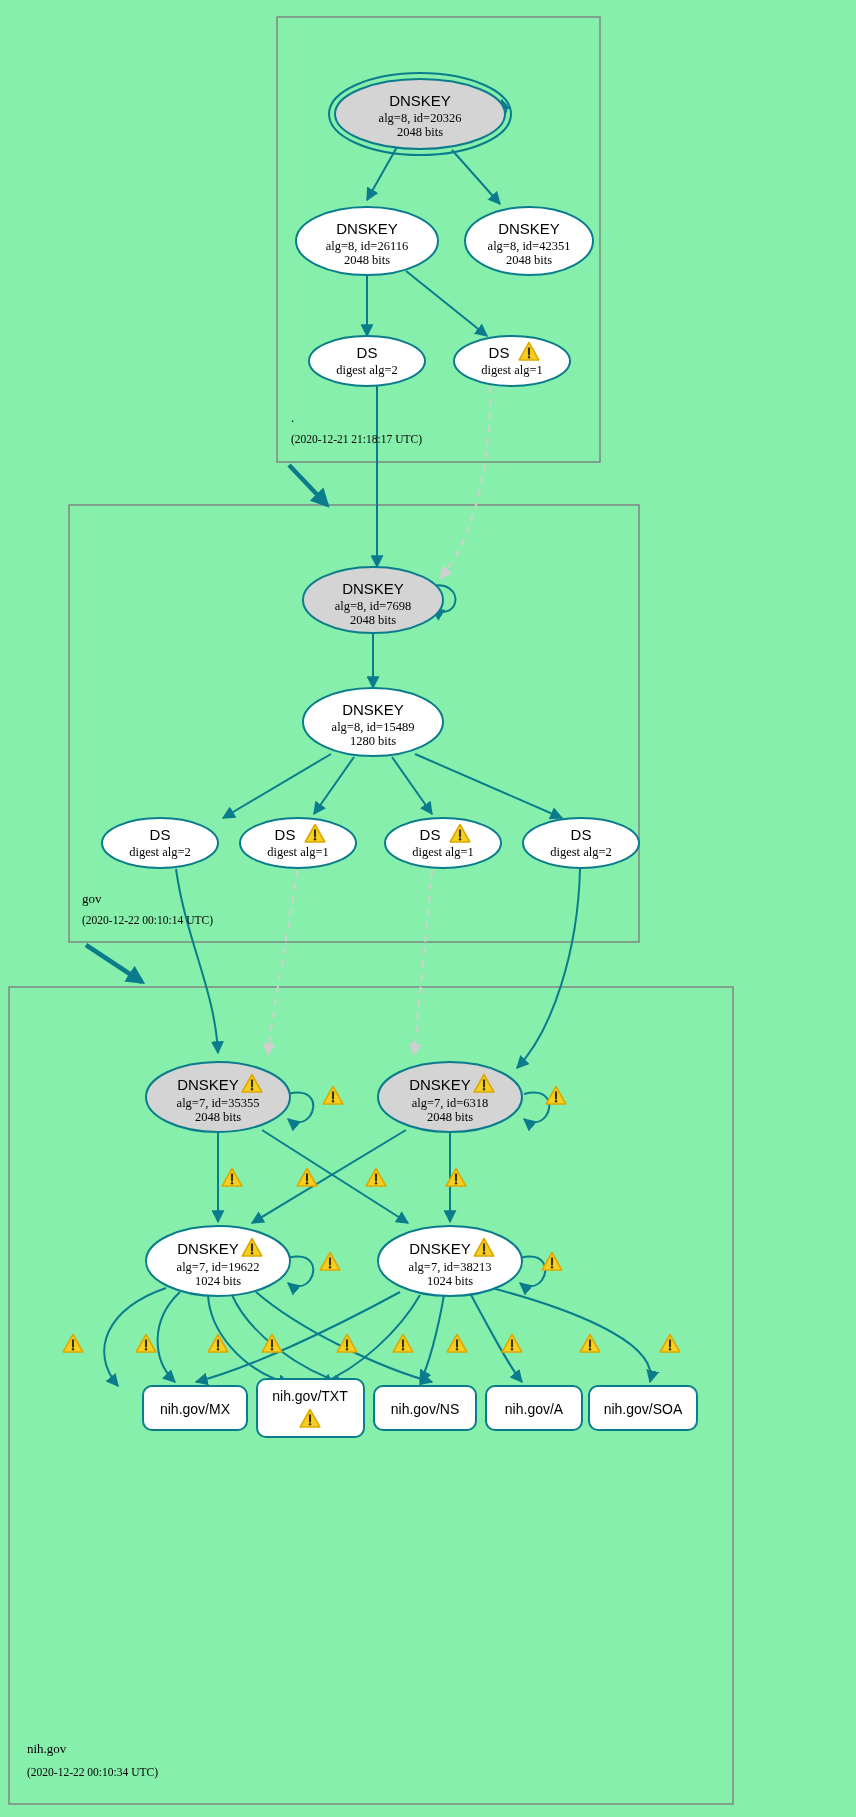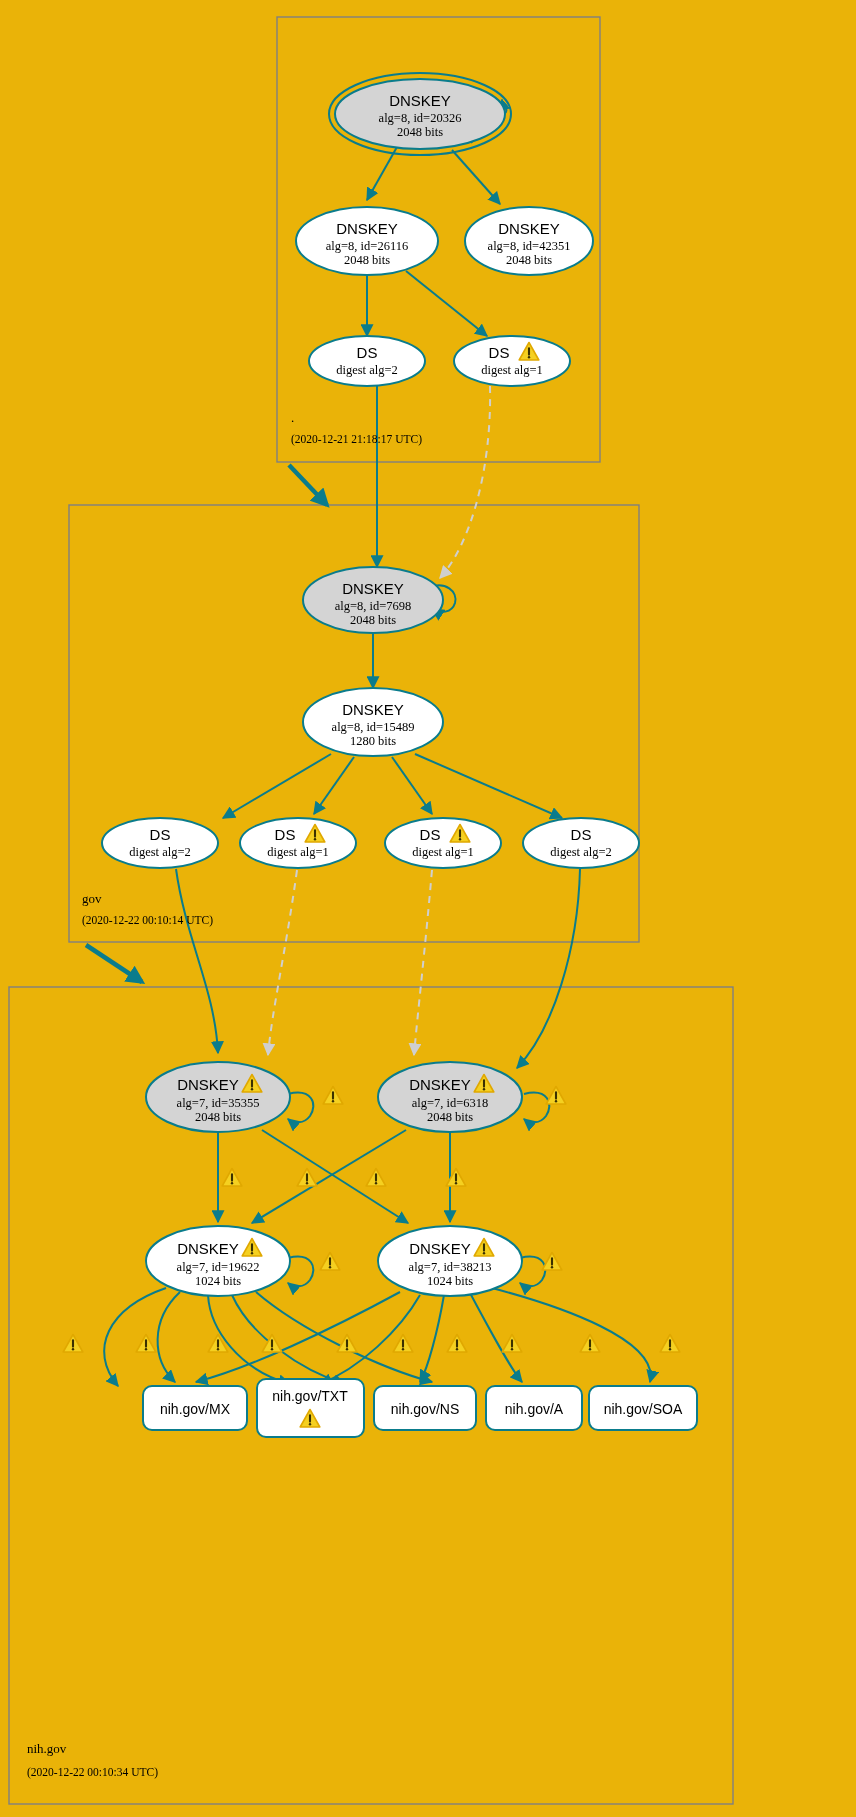--- a/index.html
+++ b/index.html
@@ -1,17 +1,17 @@
 <!DOCTYPE html>
 <html><head>
 <meta charset="utf-8">
 <style>
   html,body{margin:0;padding:0;background:#ffffff;}
   body{font-family:"Liberation Sans", sans-serif;}
-  #stage{position:relative;width:856px;height:1817px;overflow:hidden;background:#eab308;}
+  #stage{position:relative;width:856px;height:1817px;overflow:hidden;background:#86efac;}
   svg#canvas{position:absolute;left:0;top:0;width:856px;height:1817px;}
 
   .zone-box{fill:none;stroke:#808080;stroke-width:1.4;}
   .node-ell{fill:#ffffff;stroke:#0a7c8c;stroke-width:2;}
   .node-ell.secure-key{fill:#d4d4d4;}
   .node-ell.outer{fill:none;stroke:#0a7c8c;stroke-width:2;}
   .edge{fill:none;stroke:#0a7c8c;stroke-width:2;}
   .edge-thick{fill:none;stroke:#0a7c8c;stroke-width:4.5;}
   .edge-dashed{fill:none;stroke:#cfcfcf;stroke-width:2;stroke-dasharray:7 6;}
 

